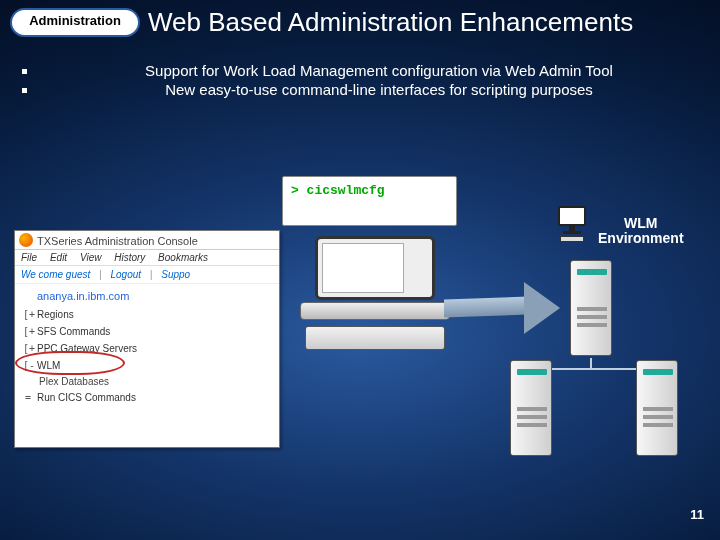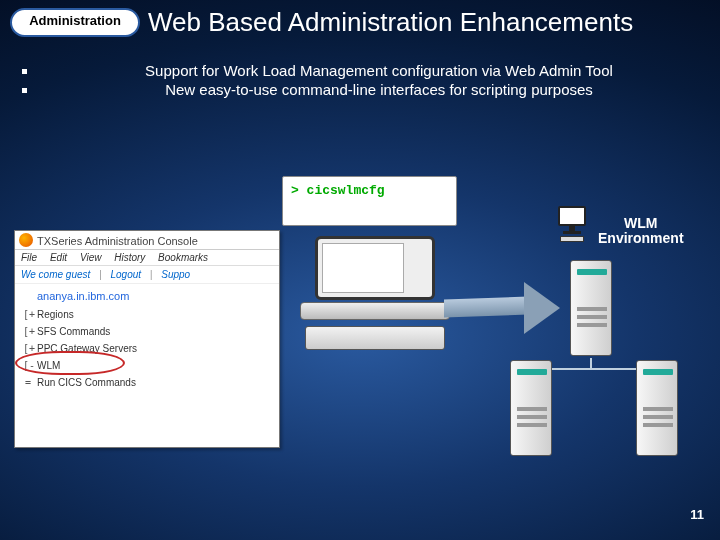--- a/index.html
+++ b/index.html
@@ -185,20 +185,23 @@
       </div>
       <div class="tree-item">
         <span class="tw">[+</span>
         <span>PPC Gateway Servers</span>
       </div>
       <div class="tree-item wlm-row">
         <div class="oval"></div>
         <span class="tw">[-</span>
         <span>WLM</span>
       </div>
+      <div class="tree-sub">
+        <span>Plex Databases</span>
+      </div>
       <div class="tree-item">
         <span class="tw">=</span>
         <span>Run CICS Commands</span>
       </div>
     </div>
   </div>
 
 </div>
 
 <div class="pagenum">11</div>

